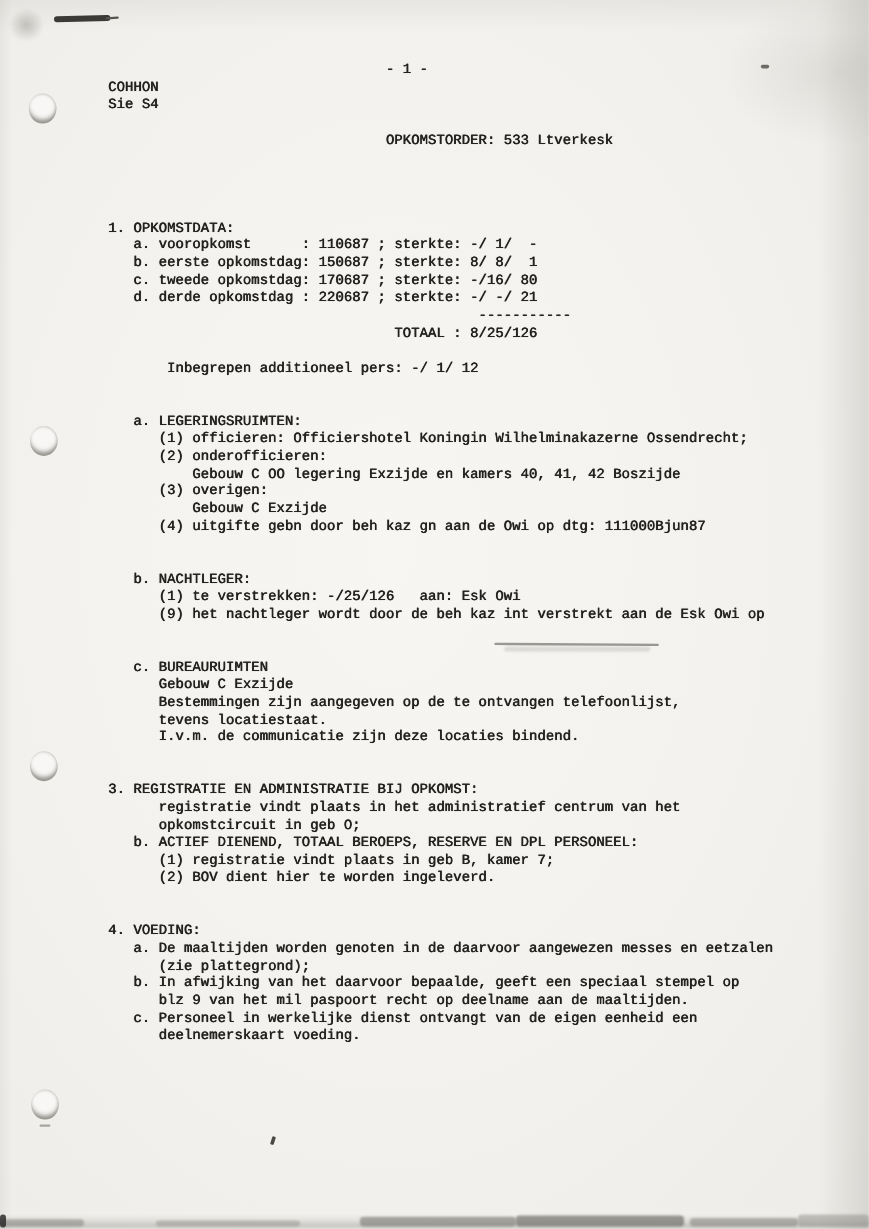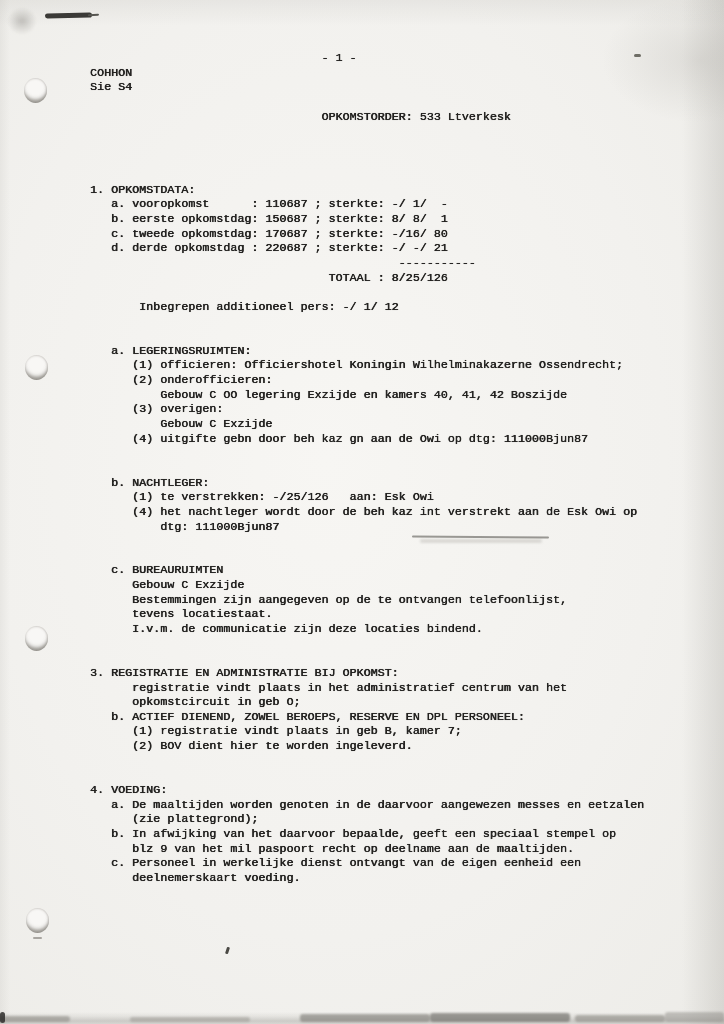--- a/index.html
+++ b/index.html
@@ -116,35 +116,34 @@
       <div class="line">      (1) officieren: Officiershotel Koningin Wilhelminakazerne Ossendrecht;</div>
       <div class="line">      (2) onderofficieren:</div>
       <div class="line">          Gebouw C OO legering Exzijde en kamers 40, 41, 42 Boszijde</div>
       <div class="line">      (3) overigen:</div>
       <div class="line">          Gebouw C Exzijde</div>
       <div class="line">      (4) uitgifte gebn door beh kaz gn aan de Owi op dtg: 111000Bjun87</div>
       <div class="line"></div>
       <div class="line"></div>
       <div class="line">   b. NACHTLEGER:</div>
       <div class="line">      (1) te verstrekken: -/25/126   aan: Esk Owi</div>
-      <div class="line">      (4) het nachtleger wordt door de beh kaz int verstrekt aan de Esk Owi op</div>
-      <div class="line">          dtg: 111000Bjun87</div>
+      <div class="line">      (9) het nachtleger wordt door de beh kaz int verstrekt aan de Esk Owi op</div>
       <div class="line"></div>
       <div class="line"></div>
       <div class="line">   c. BUREAURUIMTEN</div>
       <div class="line">      Gebouw C Exzijde</div>
       <div class="line">      Bestemmingen zijn aangegeven op de te ontvangen telefoonlijst,</div>
       <div class="line">      tevens locatiestaat.</div>
       <div class="line">      I.v.m. de communicatie zijn deze locaties bindend.</div>
       <div class="line"></div>
       <div class="line"></div>
       <div class="line">3. REGISTRATIE EN ADMINISTRATIE BIJ OPKOMST:</div>
       <div class="line">      registratie vindt plaats in het administratief centrum van het</div>
       <div class="line">      opkomstcircuit in geb O;</div>
-      <div class="line">   b. ACTIEF DIENEND, ZOWEL BEROEPS, RESERVE EN DPL PERSONEEL:</div>
+      <div class="line">   b. ACTIEF DIENEND, TOTAAL BEROEPS, RESERVE EN DPL PERSONEEL:</div>
       <div class="line">      (1) registratie vindt plaats in geb B, kamer 7;</div>
       <div class="line">      (2) BOV dient hier te worden ingeleverd.</div>
       <div class="line"></div>
       <div class="line"></div>
       <div class="line">4. VOEDING:</div>
       <div class="line">   a. De maaltijden worden genoten in de daarvoor aangewezen messes en eetzalen</div>
       <div class="line">      (zie plattegrond);</div>
       <div class="line">   b. In afwijking van het daarvoor bepaalde, geeft een speciaal stempel op</div>
       <div class="line">      blz 9 van het mil paspoort recht op deelname aan de maaltijden.</div>
       <div class="line">   c. Personeel in werkelijke dienst ontvangt van de eigen eenheid een</div>

